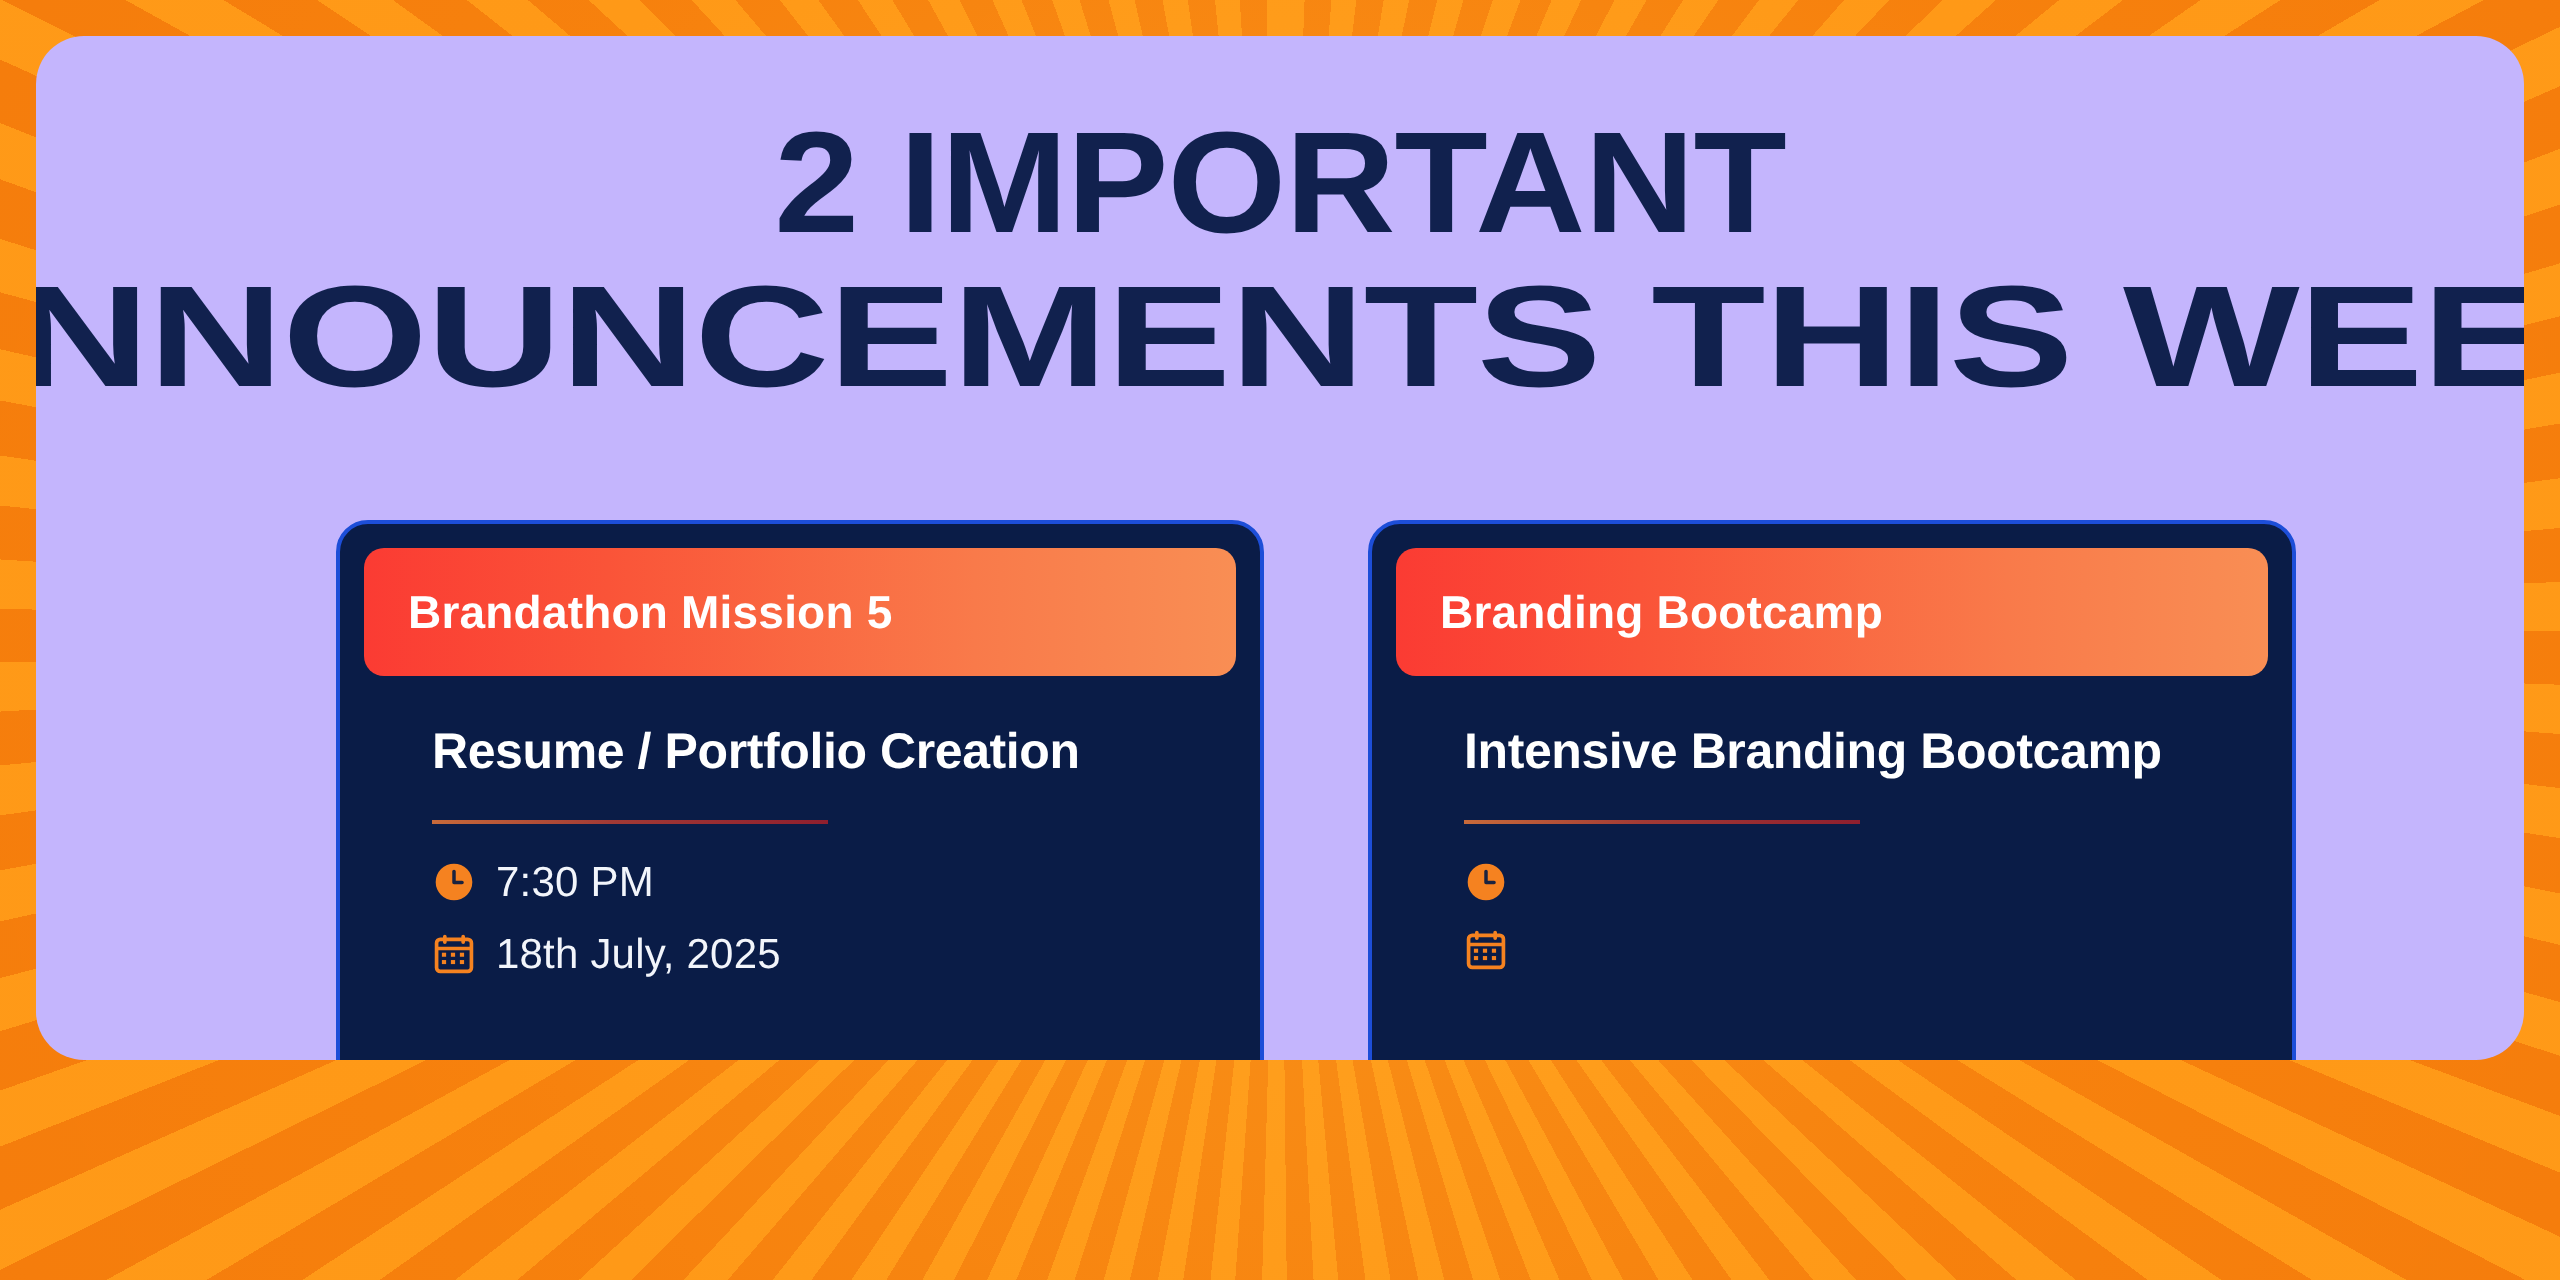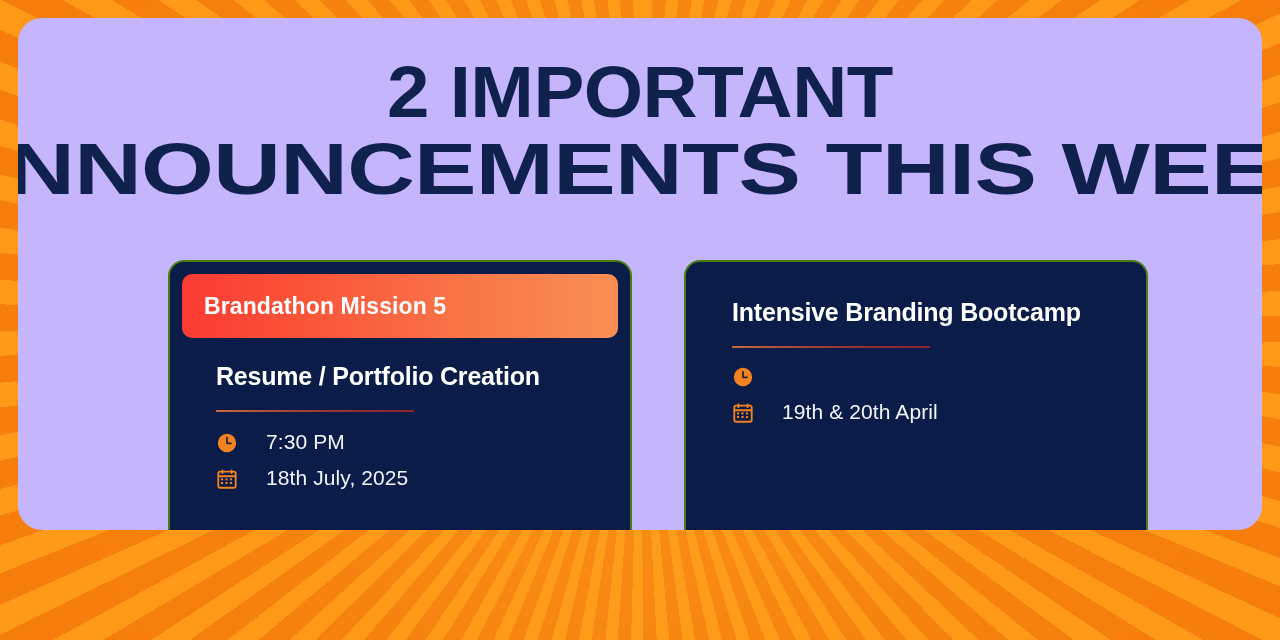--- a/index.html
+++ b/index.html
@@ -101,21 +101,21 @@
     display: flex;
     justify-content: space-between;
     gap: 52px;
   }
   .card {
     position: relative;
     box-sizing: border-box;
     width: 464px;
     height: 340px;
     background: #0A1C47;
-    border: 2px solid #4d7c0f;
+    border: 2px solid #1d4ed8;
     border-radius: 16px;
     padding: 12px 12px 0 12px;
     overflow: hidden;
   }
 
   .card-badge {
     box-sizing: border-box;
     height: 64px;
     border-radius: 10px;
     display: flex;
@@ -147,22 +147,22 @@
     height: 2px;
     background: linear-gradient(90deg, #C86A3A 0%, #A23A35 45%, #8F1F2E 100%);
     border: 0;
   }
 
   .meta-list {
     margin-top: 18px;
   }
   .meta-row {
     display: flex;
-    align-items: flex-end;
-    gap: 28px;
+    align-items: flex-start;
+    gap: 10px;
     margin-bottom: 12px;
   }
   .meta-icon {
     width: 22px;
     height: 22px;
     flex: 0 0 22px;
     display: block;
   }
   .meta-text {
     color: #F2F5FB;
@@ -220,20 +220,23 @@
                 </g>
               </svg>
               <span class="meta-text">18th July, 2025</span>
             </div>
 
           </div>
         </div>
       </div>
 
       <div class="card">
+        <div class="card-badge">
+          <span class="card-badge-label">Branding Bootcamp</span>
+        </div>
         <div class="card-body">
           <div class="card-title">Intensive Branding Bootcamp</div>
           <div class="card-divider"></div>
           <div class="meta-list">
 
             <div class="meta-row">
               <svg class="meta-icon" viewBox="0 0 24 24">
                 <circle cx="12" cy="12" r="10" fill="#F58220"></circle>
                 <path d="M12 6.2 v6.1 h4.4" fill="none" stroke="#1A2340" stroke-width="1.9" stroke-linecap="round" stroke-linejoin="round"></path>
               </svg>
@@ -246,21 +249,20 @@
                 <path d="M7 2.5 V5.6 M17 2.5 V5.6" stroke="#F58220" stroke-width="2" stroke-linecap="round"></path>
                 <g fill="#F58220">
                   <rect x="5.4" y="11.3" width="2.3" height="2.2"></rect>
                   <rect x="10.3" y="11.3" width="2.3" height="2.2"></rect>
                   <rect x="15.2" y="11.3" width="2.3" height="2.2"></rect>
                   <rect x="5.4" y="15.3" width="2.3" height="2.2"></rect>
                   <rect x="10.3" y="15.3" width="2.3" height="2.2"></rect>
                   <rect x="15.2" y="15.3" width="2.3" height="2.2"></rect>
                 </g>
               </svg>
-              <span class="meta-text">19th &amp; 20th April</span>
             </div>
 
           </div>
         </div>
       </div>
 
     </div>
   </div>
 </div>
 

